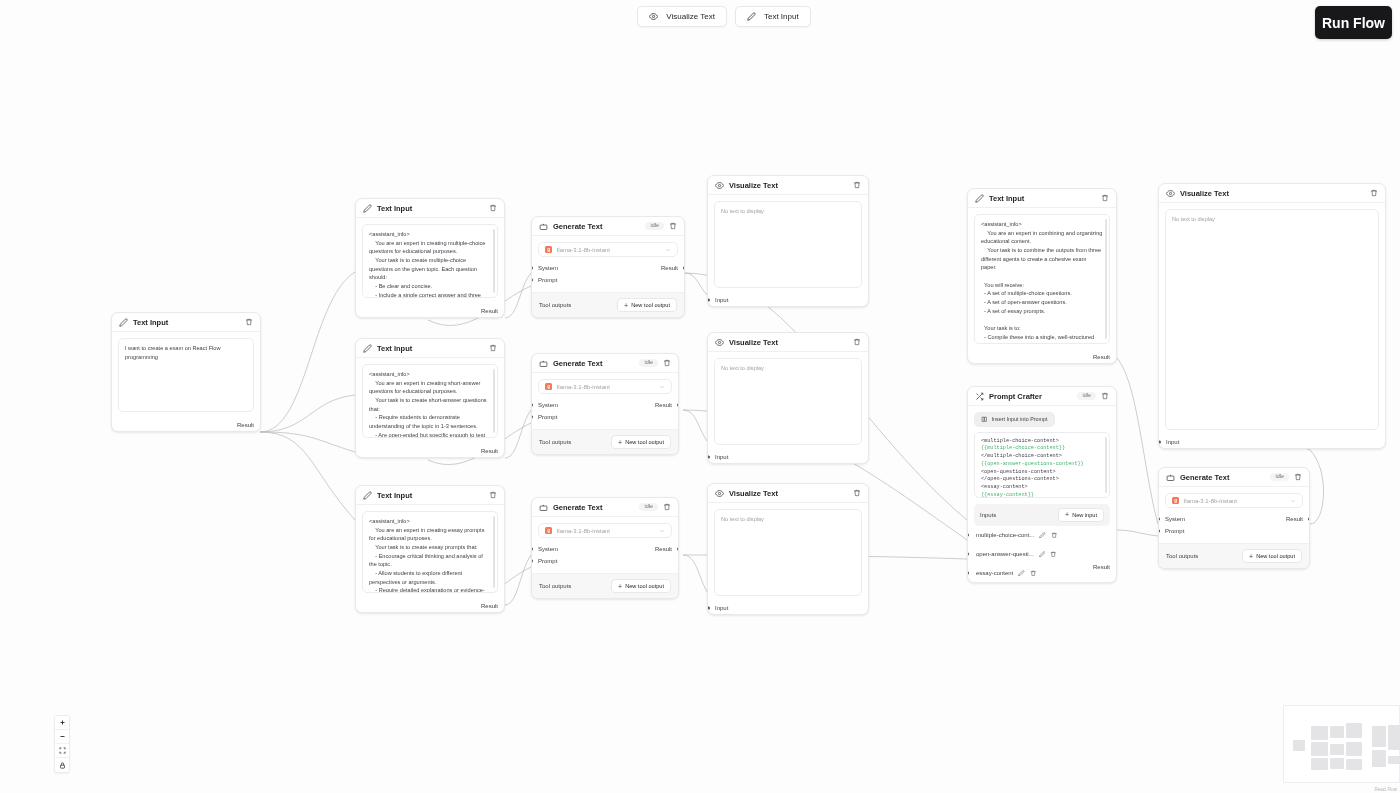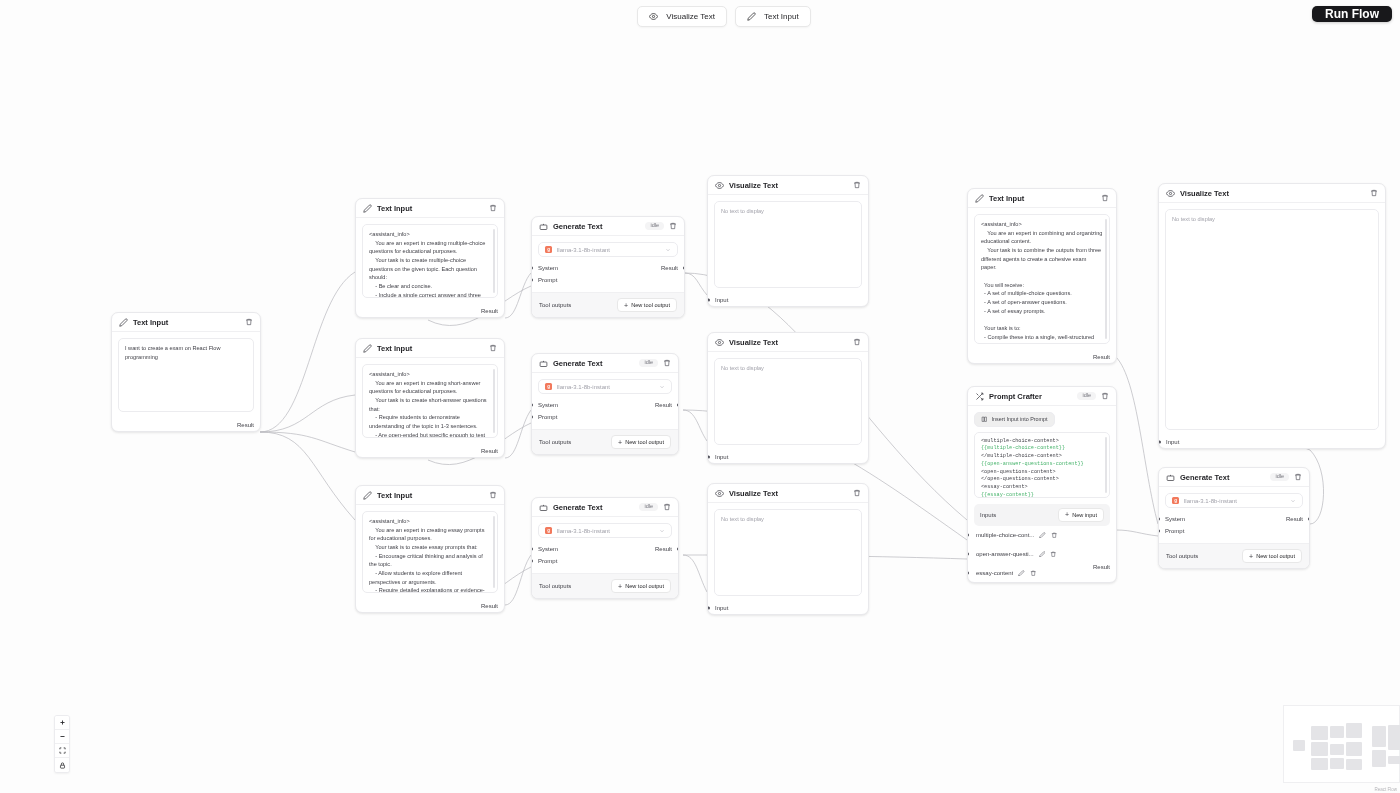--- a/index.html
+++ b/index.html
@@ -32,25 +32,25 @@
     height: 21px; padding: 0 11px;
     background: #fff; border: 1px solid #e8e8e8; border-radius: 5px;
     font-size: 8px; color: #27272a; cursor: pointer;
     box-shadow: 0 1px 2px rgba(0,0,0,.04);
     white-space: nowrap;
   }
   .tool-btn svg { width: 9px; height: 9px; flex: none; }
 
   .run-flow {
     position: absolute; top: 6px; right: 8px; z-index: 40;
-    height: 16px; padding: 0 13px;
+    height: 33px; padding: 0 7px;
     display: flex; align-items: center;
     background: #18181b; color: #fff;
     border: none; border-radius: 5px;
-    font-size: 12px; font-weight: 600; cursor: pointer;
+    font-size: 14px; font-weight: 600; cursor: pointer;
     box-shadow: 0 1px 3px rgba(0,0,0,.2);
   }
 
   
   .node {
     position: absolute;
     background: #fff;
     border: 1px solid #e9e9ec;
     border-radius: 7px;
     box-shadow: 0 1px 3px rgba(0,0,0,.06), 0 1px 2px rgba(0,0,0,.04);

